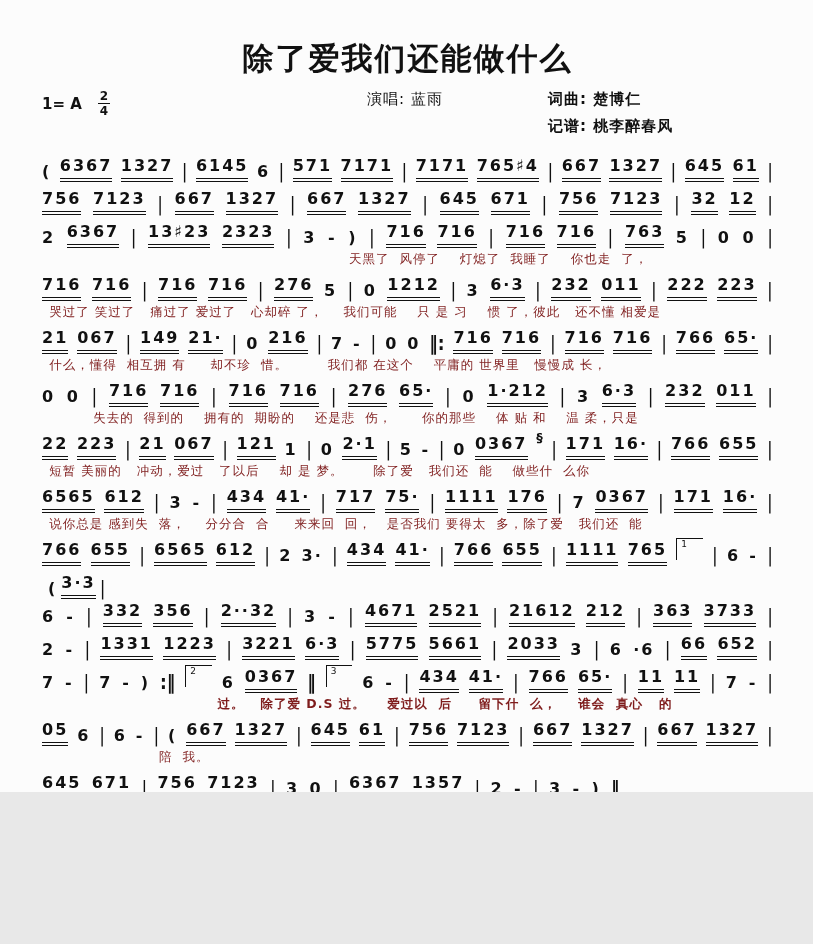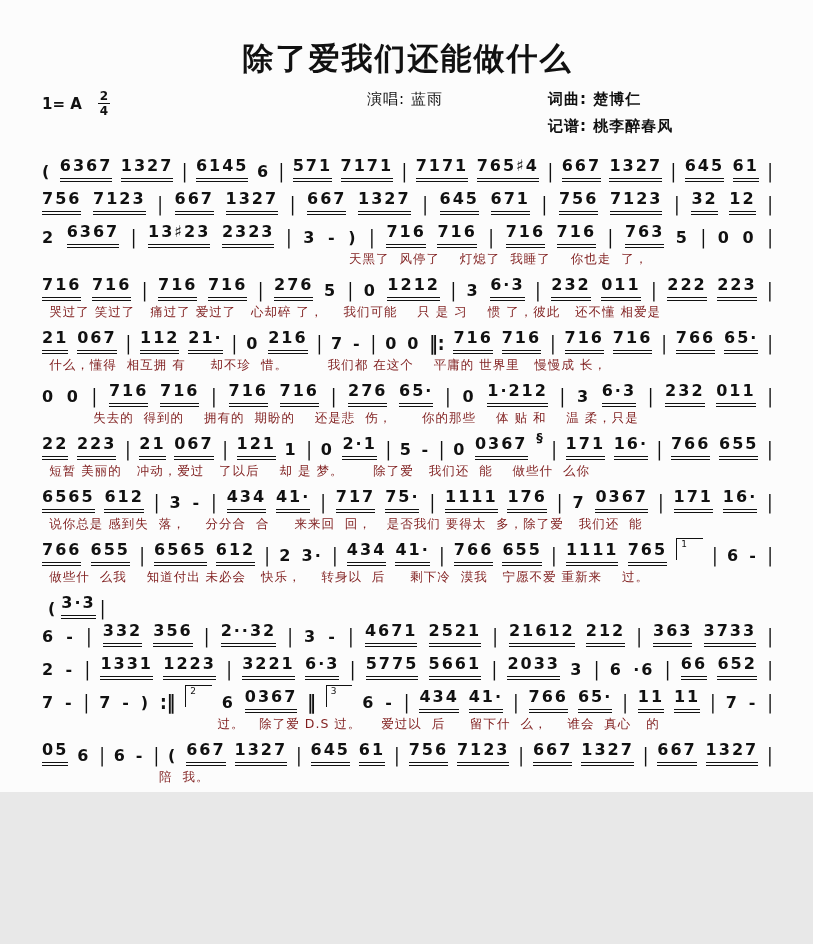--- a/index.html
+++ b/index.html
@@ -183,21 +183,21 @@
           <span class="note bm">223</span>
           <span class="bar">|</span>
         </div>
         <div class="lyrics" style="padding-left: 1%;">哭过了 笑过了   痛过了 爱过了   心却碎 了，    我们可能    只 是 习    惯 了，彼此   还不懂 相爱是</div>
       </div>
       <div class="system">
         <div class="notes">
           <span class="note bm">21</span>
           <span class="note bm">067</span>
           <span class="bar">|</span>
-          <span class="note bm">112</span>
+          <span class="note bm">149</span>
           <span class="note bm">21·</span>
           <span class="bar">|</span>
           <span class="note">0</span>
           <span class="note bm">216</span>
           <span class="bar">|</span>
           <span class="note">7</span>
           <span class="note">-</span>
           <span class="bar">|</span>
           <span class="note">0</span>
           <span class="note">0</span>
@@ -314,21 +314,20 @@
           <span class="note bm">655</span>
           <span class="bar">|</span>
           <span class="note bm">1111</span>
           <span class="note bm">765</span>
           <span class="volta">1</span>
           <span class="bar">|</span>
           <span class="note">6</span>
           <span class="note">-</span>
           <span class="bar">|</span>
         </div>
-        <div class="lyrics" style="padding-left: 1%;">做些什  么我    知道付出 未必会   快乐，    转身以  后     剩下冷  漠我   宁愿不爱 重新来    过。</div>
       </div>
       <div class="system">
         <div class="pre-line notes" style="justify-content: flex-start;">
           <span class="note">(</span>
           <span class="note bm">3·3</span>
           <span class="bar">|</span>
         </div>
         <div class="notes">
           <span class="note">6</span>
           <span class="note">-</span>
@@ -400,21 +399,21 @@
           <span class="note bm">766</span>
           <span class="note bm">65·</span>
           <span class="bar">|</span>
           <span class="note bm">11</span>
           <span class="note bm">11</span>
           <span class="bar">|</span>
           <span class="note">7</span>
           <span class="note">-</span>
           <span class="bar">|</span>
         </div>
-        <div class="lyrics" style="padding-left: 24%;">过。   除了爱 D.S 过。    爱过以  后     留下什  么，    谁会  真心   的</div>
+        <div class="lyrics" style="padding-left: 24%; font-weight: bold;">过。   除了爱 D.S 过。    爱过以  后     留下什  么，    谁会  真心   的</div>
       </div>
       <div class="system">
         <div class="notes">
           <span class="note bm">05</span>
           <span class="note">6</span>
           <span class="bar">|</span>
           <span class="note">6</span>
           <span class="note">-</span>
           <span class="bar">|</span>
           <span class="note">(</span>

